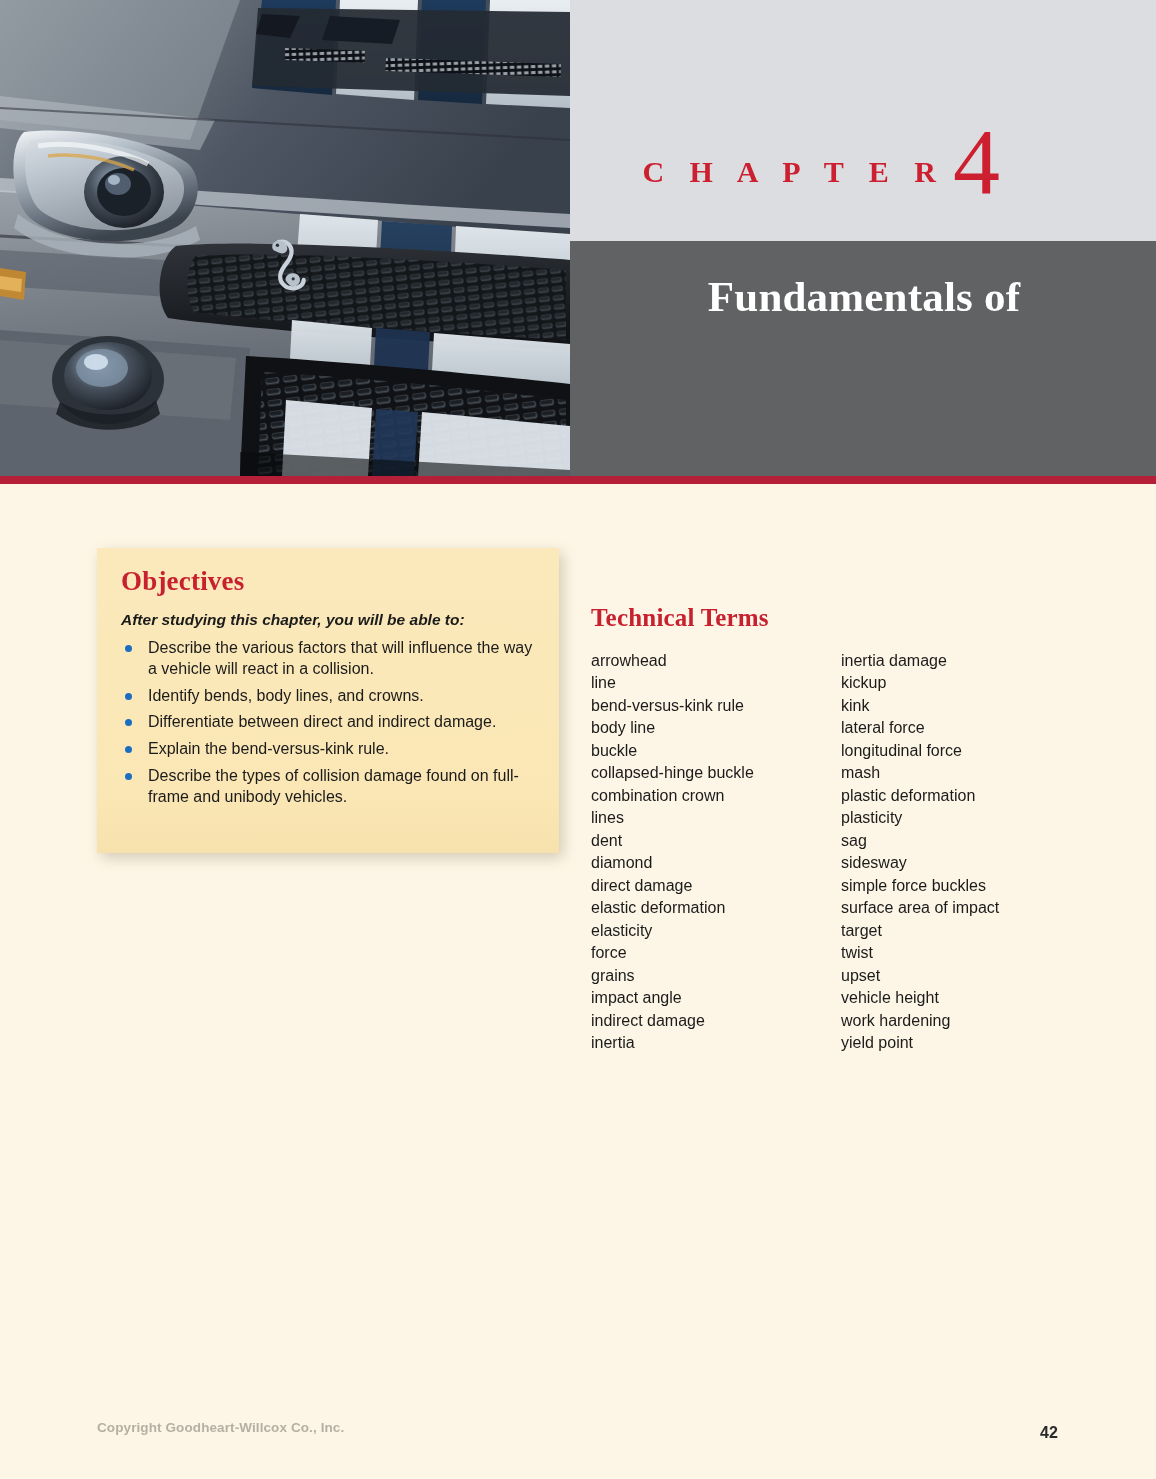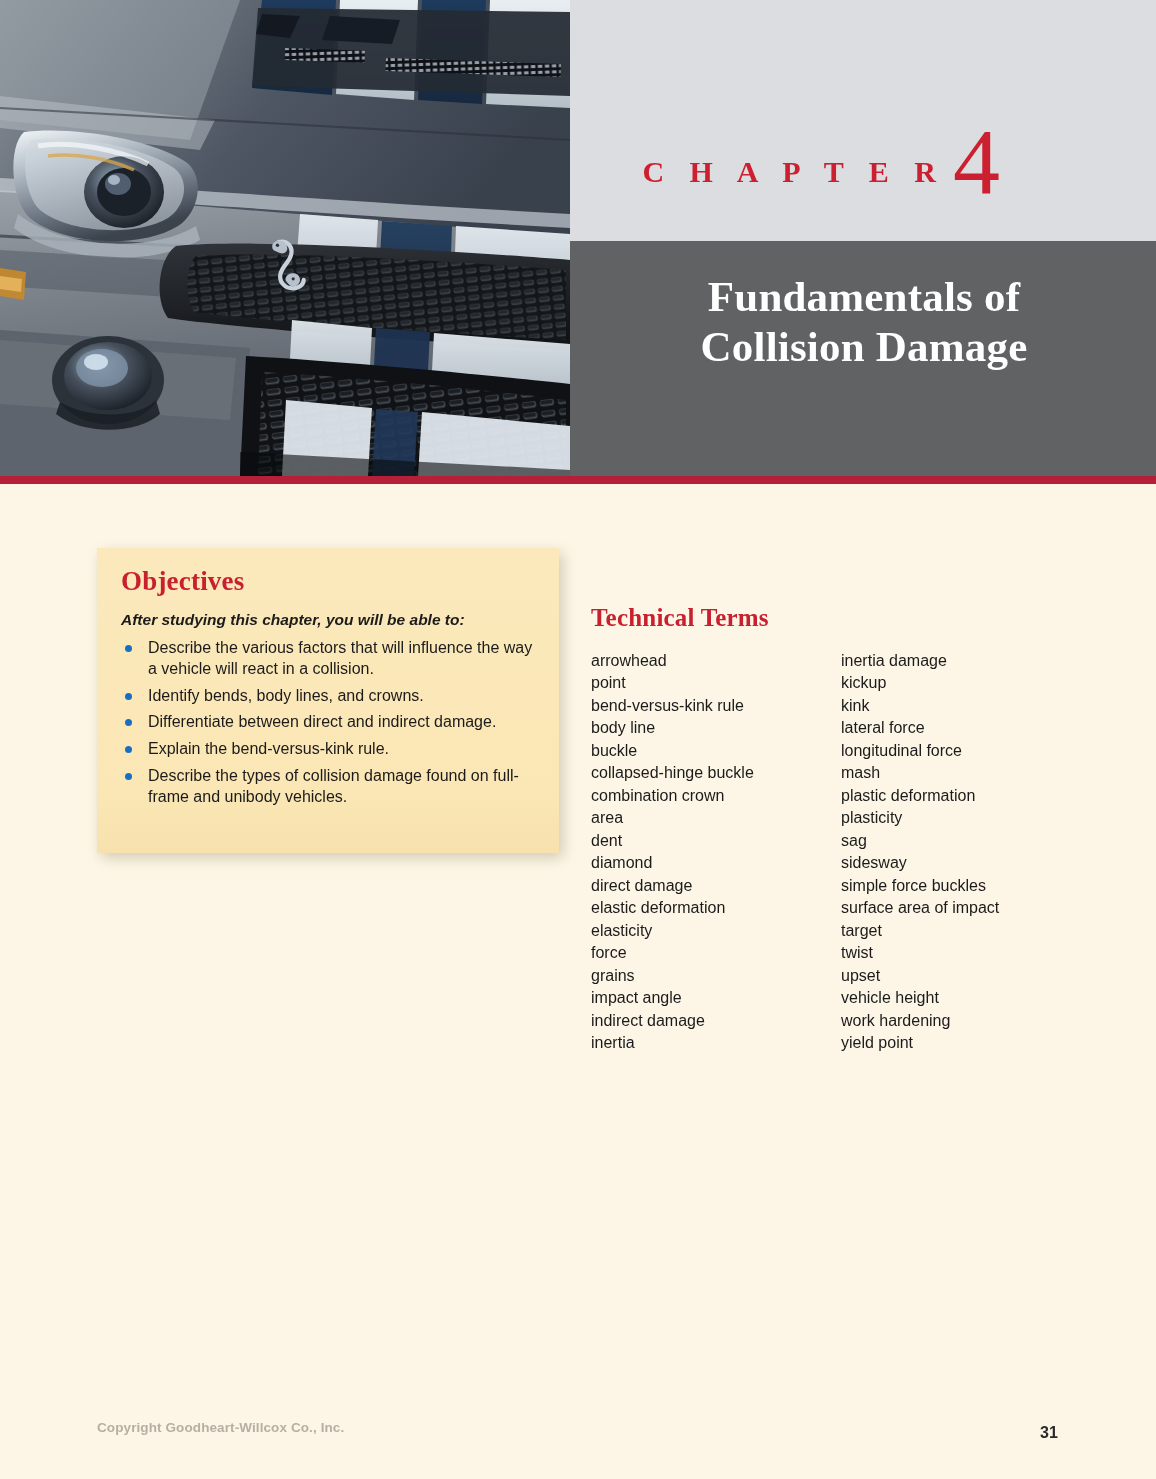--- a/index.html
+++ b/index.html
@@ -370,21 +370,20 @@
       </svg>
     </div>
 
     <div class="chapter-line">
       <span class="chapter-word">C H A P T E R</span>
       <span class="chapter-num">4</span>
     </div>
 
     <h1 class="chapter-title">
       <span class="tline">Fundamentals of</span>
-      <span class="tline">Collision Damage</span>
     </h1>
 
     <div class="red-rule"></div>
   </div>
 
   <div class="objectives-shadow"></div>
   <section class="objectives">
     <h2>Objectives</h2>
     <p class="obj-intro">After studying this chapter, you will be able to:</p>
     <ul class="obj-list">
@@ -410,27 +409,27 @@
       </li>
     </ul>
   </section>
 
   <section class="terms">
     <h2>Technical Terms</h2>
     <div class="terms-cols">
       <div class="terms-col">
         <ul>
           <li>arrowhead</li>
-          <li>point</li>
+          <li>line</li>
           <li>bend-versus-kink rule</li>
           <li>body line</li>
           <li>buckle</li>
           <li>collapsed-hinge buckle</li>
           <li>combination crown</li>
-          <li>area</li>
+          <li>lines</li>
           <li>dent</li>
           <li>diamond</li>
           <li>direct damage</li>
           <li>elastic deformation</li>
           <li>elasticity</li>
           <li>force</li>
           <li>grains</li>
           <li>impact angle</li>
           <li>indirect damage</li>
           <li>inertia</li>
@@ -455,15 +454,15 @@
           <li>upset</li>
           <li>vehicle height</li>
           <li>work hardening</li>
           <li>yield point</li>
         </ul>
       </div>
     </div>
   </section>
 
   <div class="footer-copyright">Copyright Goodheart-Willcox Co., Inc.</div>
-  <div class="footer-pagenum">31</div>
+  <div class="footer-pagenum">42</div>
 
 </div>
 
 </body></html>

